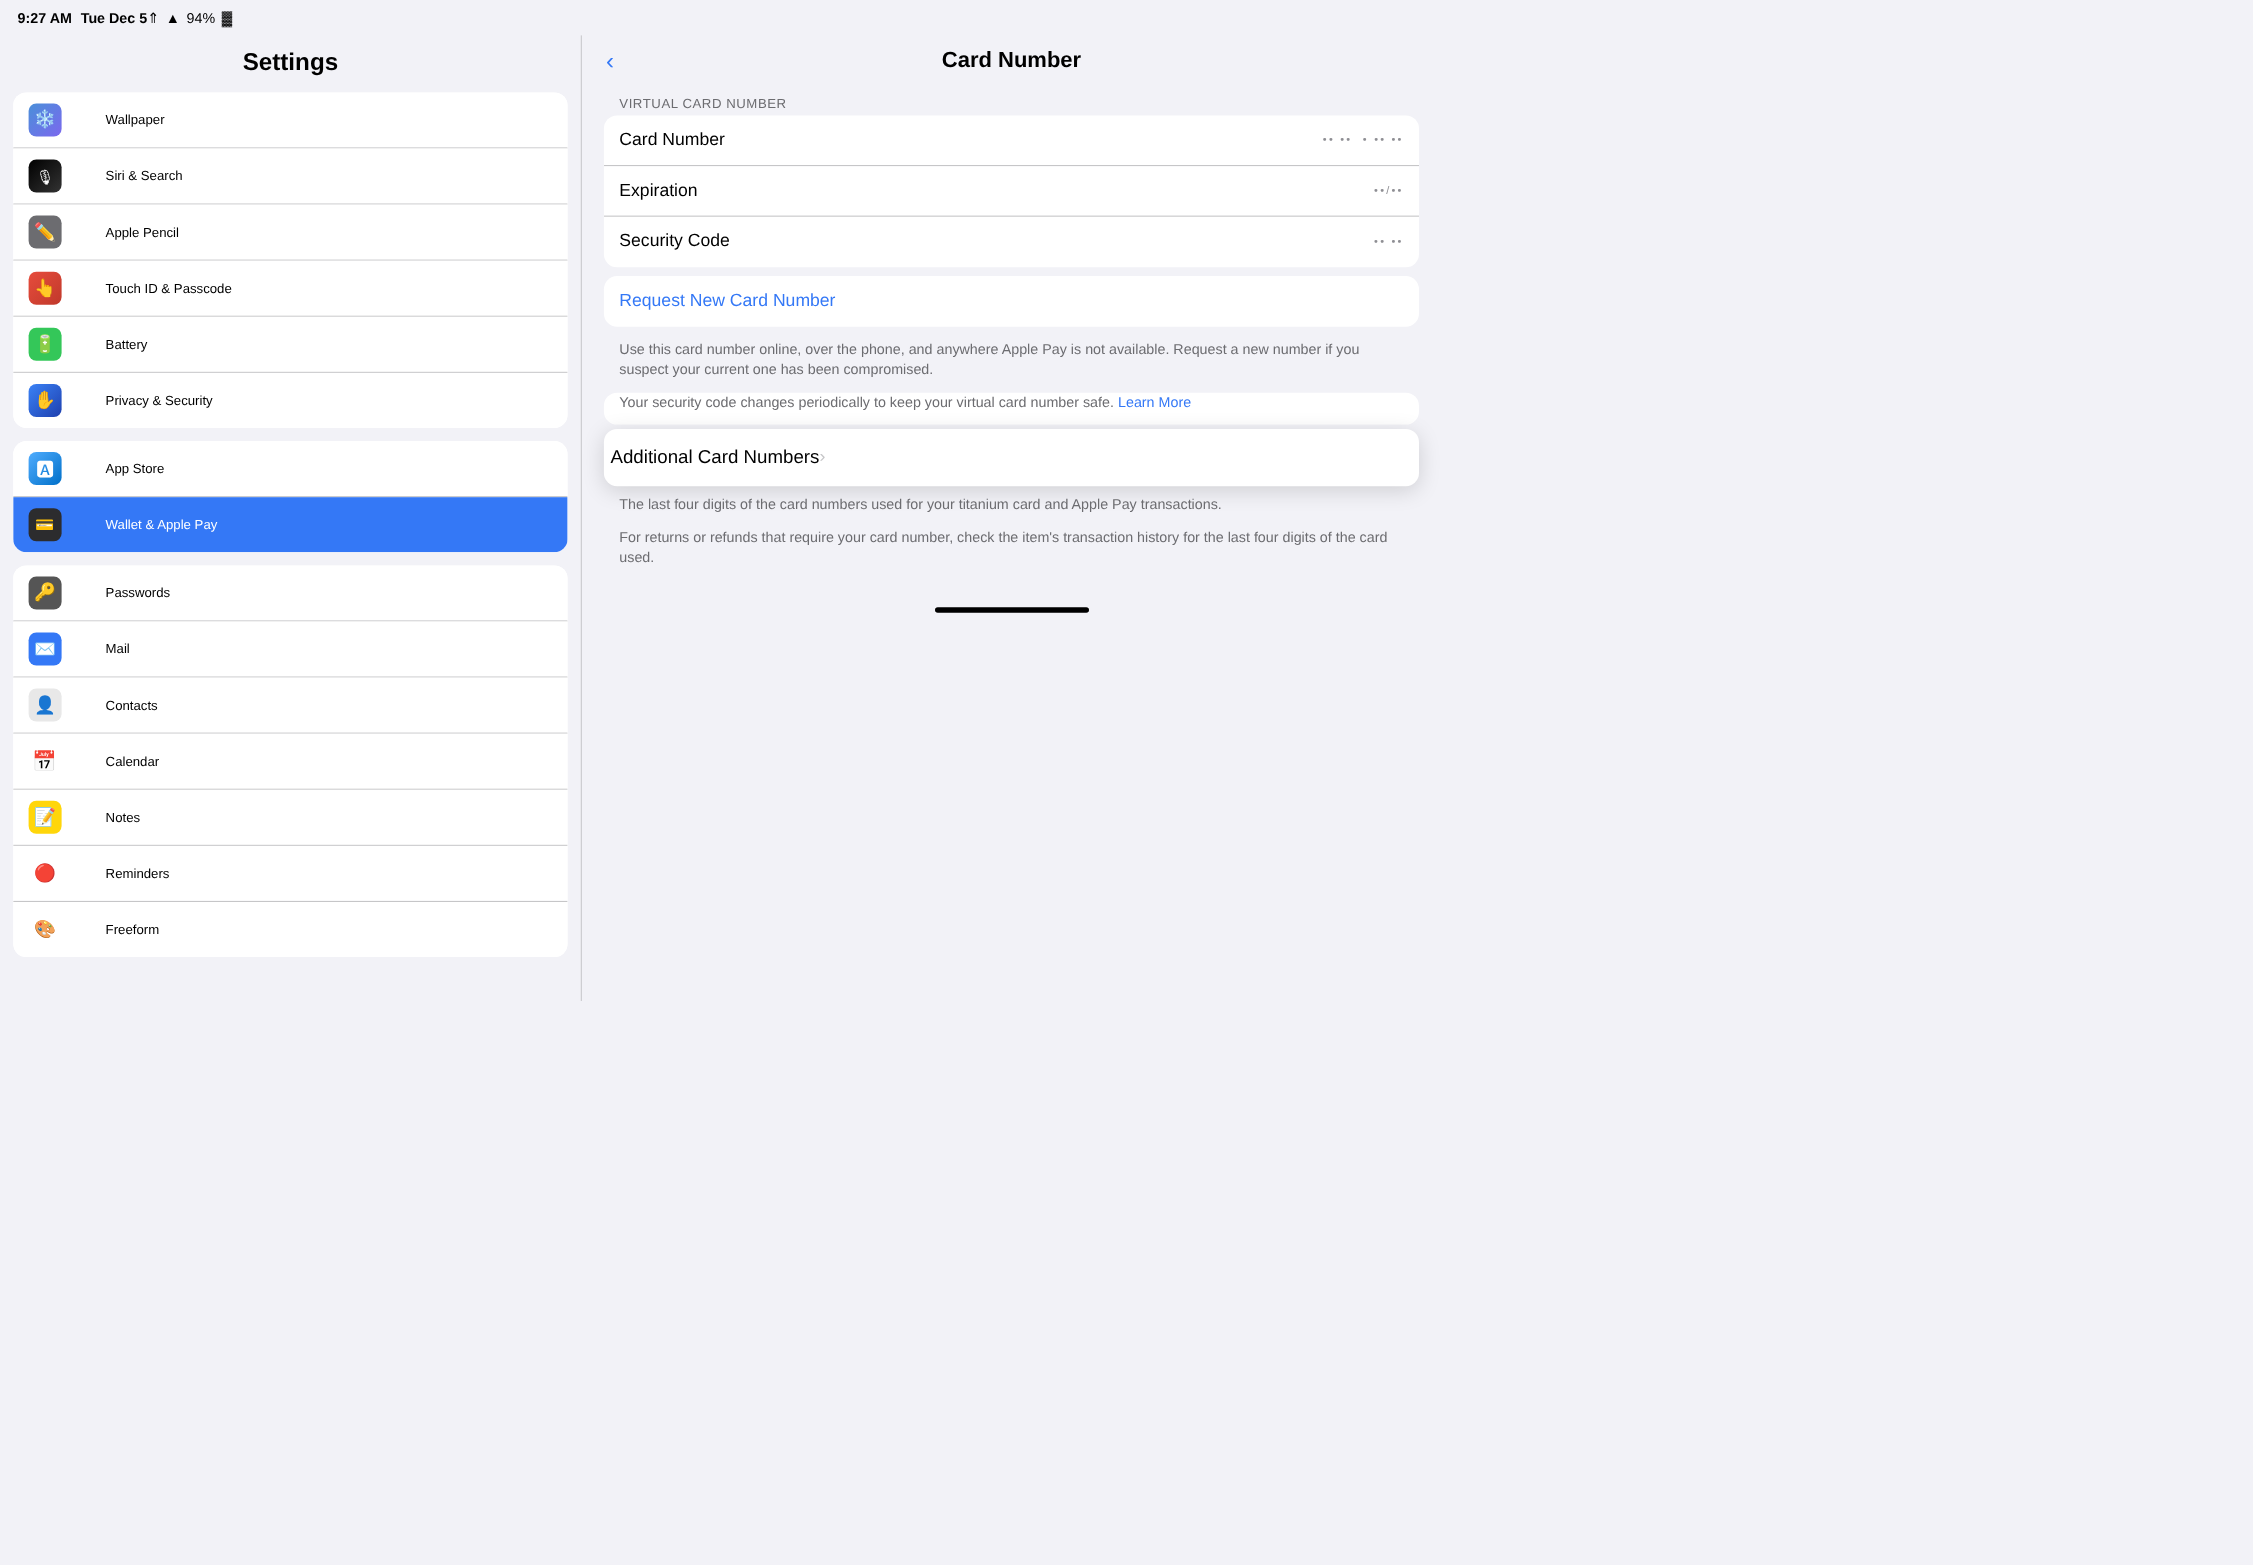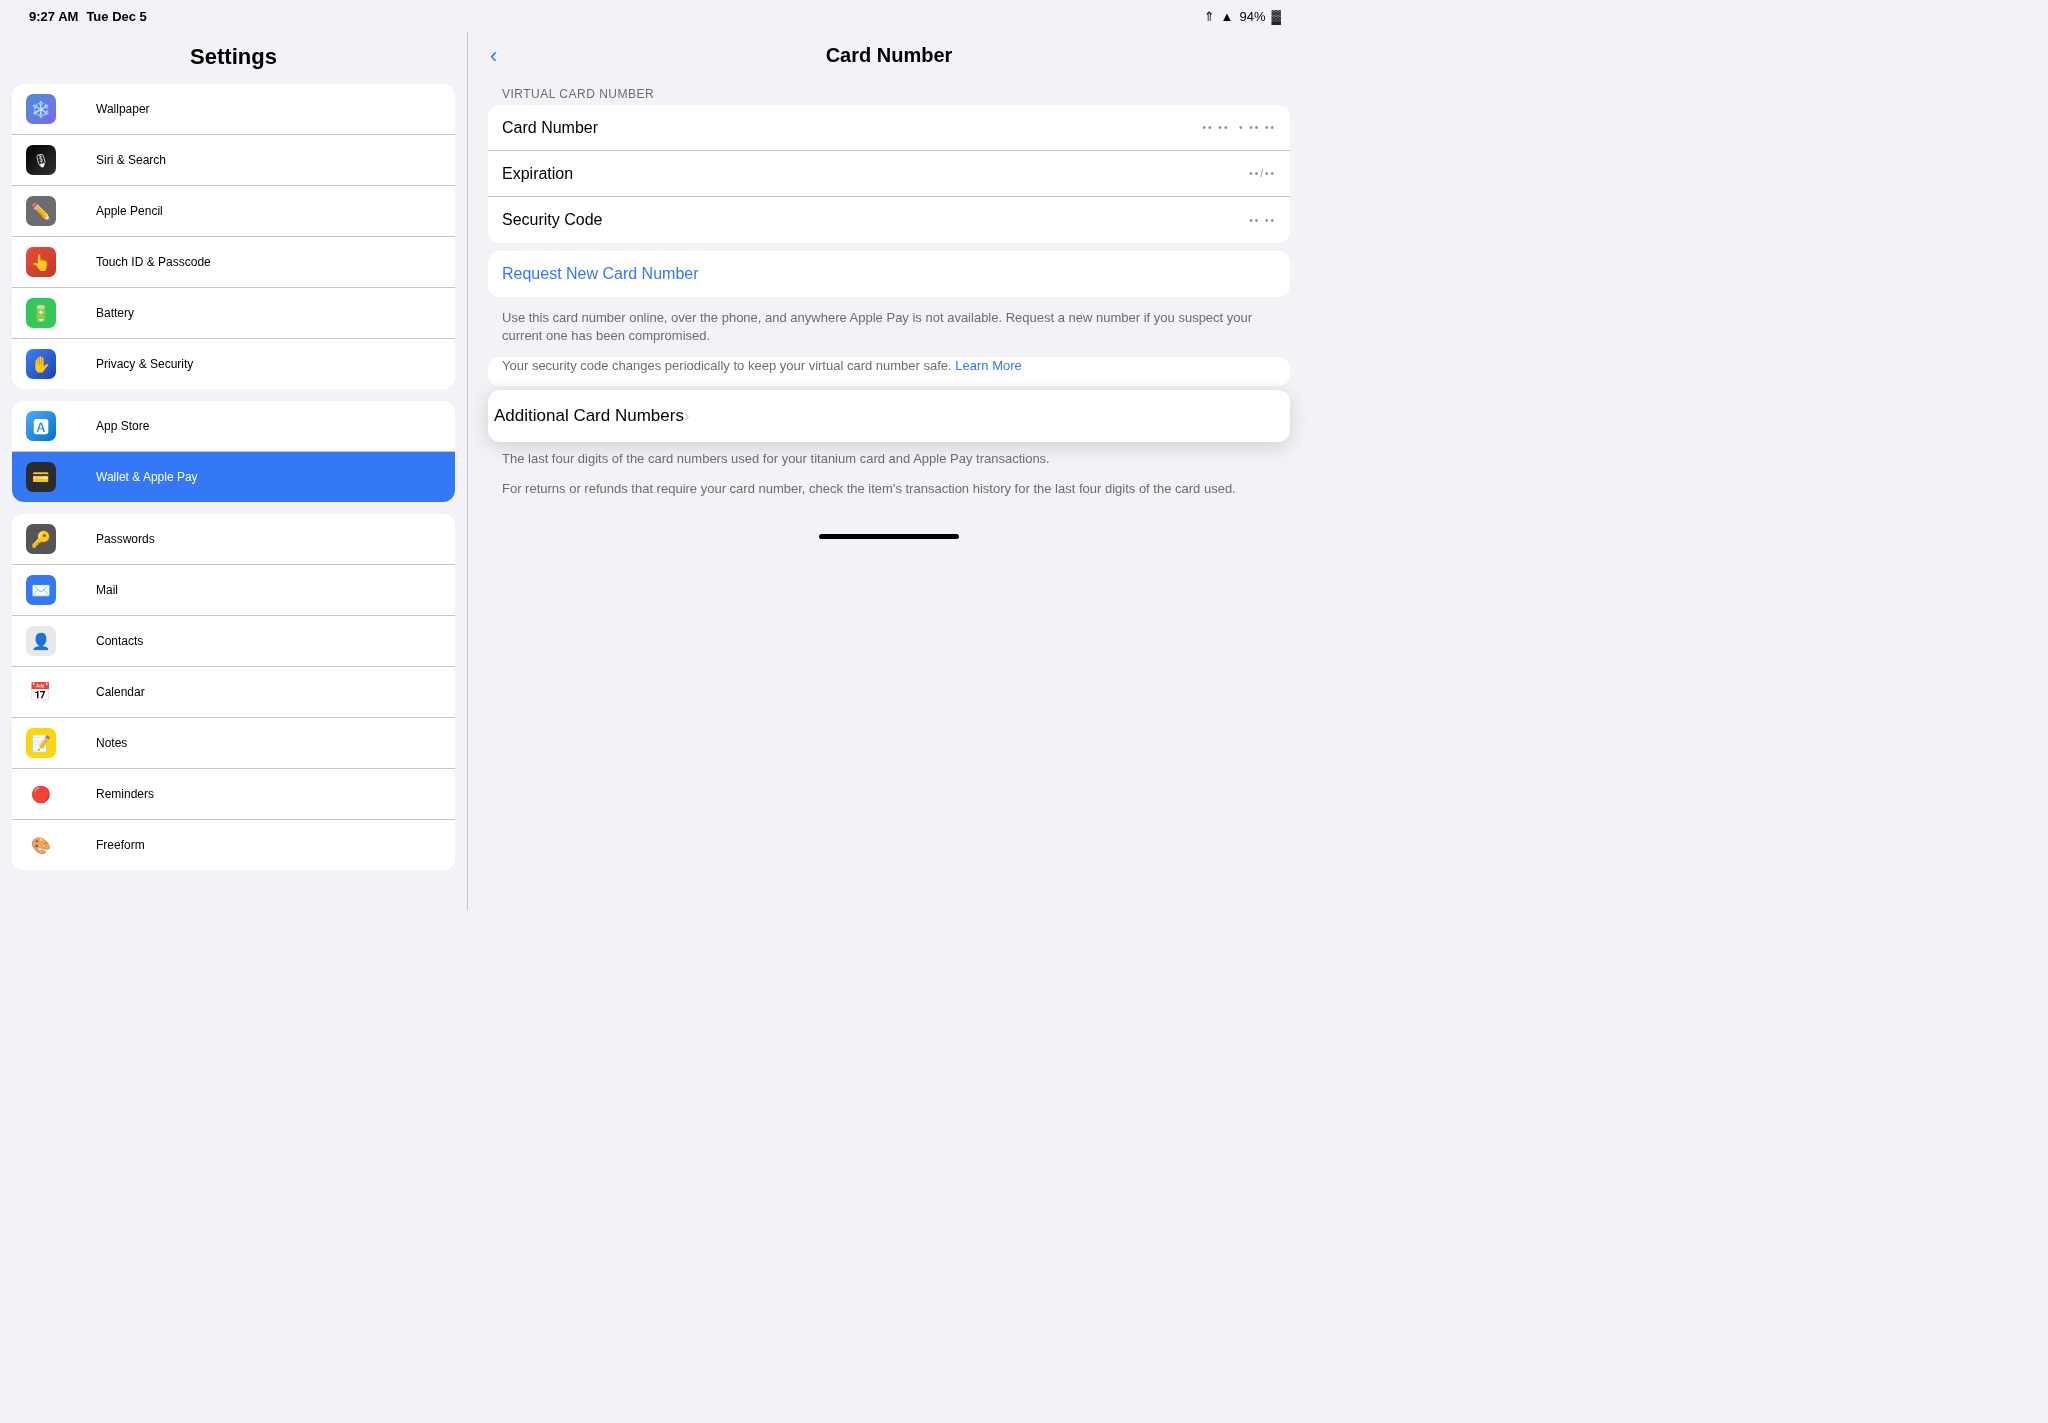--- a/index.html
+++ b/index.html
@@ -9,23 +9,23 @@
       width: 1310px;
       height: 910px;
       overflow: hidden;
       display: flex;
       flex-direction: column;
     }
 
     
     .status-bar {
       display: flex;
-      justify-content: space-between;
-      align-items: center;
-      padding: 6px 29px;
+      justify-content: flex-start;
+      align-items: center;
+      padding: 6px 16px;
       background: #f2f2f7;
       height: 32px;
       flex-shrink: 0;
     }
     .status-time {
       font-size: 13px;
       font-weight: 600;
       color: #000;
     }
     .status-icons {
@@ -39,21 +39,21 @@
 
     
     .main-layout {
       display: flex;
       flex: 1;
       overflow: hidden;
     }
 
     
     .sidebar {
-      width: 468px;
+      width: 529px;
       background: #f2f2f7;
       border-right: 1px solid #c6c6c8;
       display: flex;
       flex-direction: column;
       flex-shrink: 0;
       overflow-y: auto;
     }
     .sidebar-header {
       padding: 12px 20px 8px;
       font-size: 22px;

